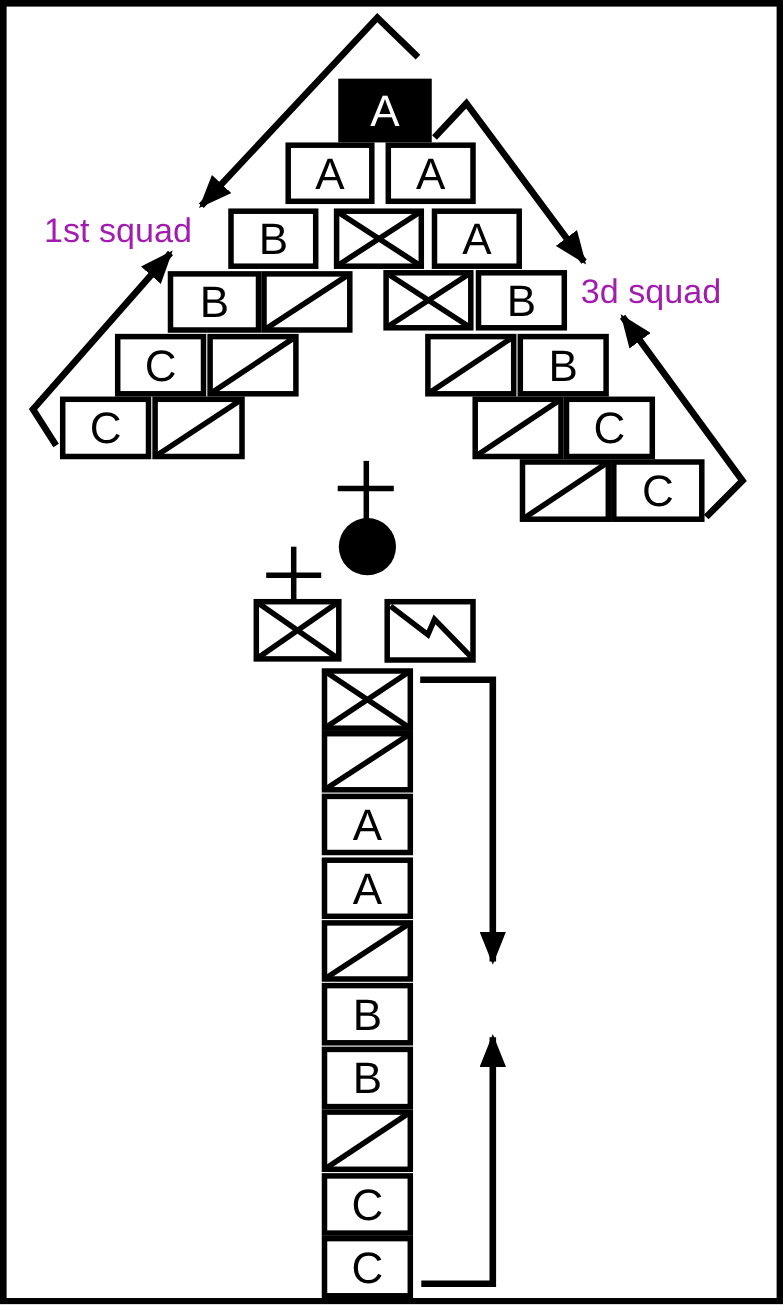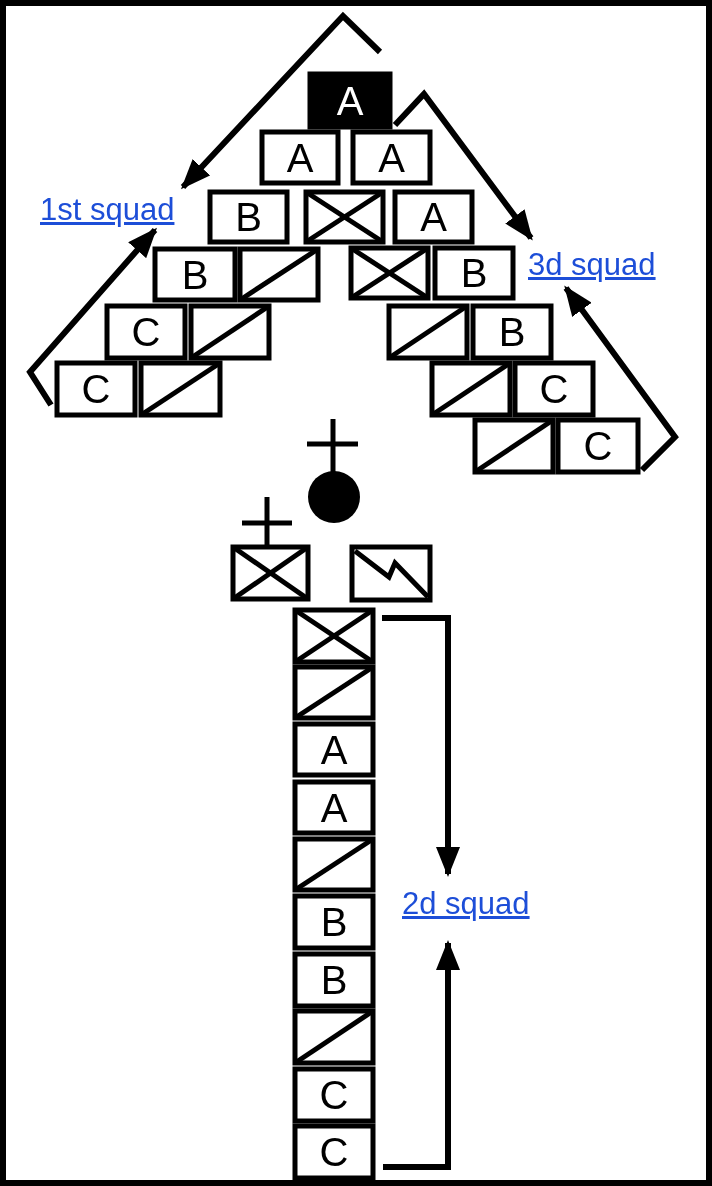--- a/index.html
+++ b/index.html
@@ -2,22 +2,22 @@
 <html><head>
 <meta charset="utf-8">
 <style>
   html,body{margin:0;padding:0;background:#ffffff;}
   .stage{
     position:relative;width:712px;height:1186px;background:#ffffff;
     font-family:"Liberation Sans",sans-serif;overflow:hidden;
   }
   .stage svg{position:absolute;left:0;top:0;}
   .squad-label{
-    position:absolute;color:#1d4ed8;font-size:31px;line-height:1;
-    white-space:nowrap;letter-spacing:0px;text-decoration:underline;
+    position:absolute;color:#a21caf;font-size:31px;line-height:1;
+    white-space:nowrap;letter-spacing:0px;
   }
   #label-squad1{left:40px;top:194px;}
   #label-squad3{left:528px;top:249px;}
   #label-squad2{left:402px;top:888px;}
   text.box-letter{font-family:"Liberation Sans",sans-serif;font-size:40px;}
 </style>
 </head>
 <body>
 
 <div class="stage">
@@ -178,14 +178,13 @@
         <polyline points="51,405 30,372 155,230" fill="none" stroke="#000000" stroke-width="6" marker-end="url(#ah)"></polyline>
         <polyline points="395,125 424,94 531,238" fill="none" stroke="#000000" stroke-width="6" marker-end="url(#ah)"></polyline>
         <polyline points="642,470 675,437 566,288" fill="none" stroke="#000000" stroke-width="6" marker-end="url(#ah)"></polyline>
         <polyline points="382,618 448,618 448,874" fill="none" stroke="#000000" stroke-width="6" marker-end="url(#ah)"></polyline>
         <polyline points="383,1167 448,1167 448,943" fill="none" stroke="#000000" stroke-width="6" marker-end="url(#ah)"></polyline>
       </g>
   </svg>
 
   <div class="squad-label" id="label-squad1">1st squad</div>
   <div class="squad-label" id="label-squad3">3d squad</div>
-  <div class="squad-label" id="label-squad2">2d squad</div>
 </div>
 
 </body></html>

